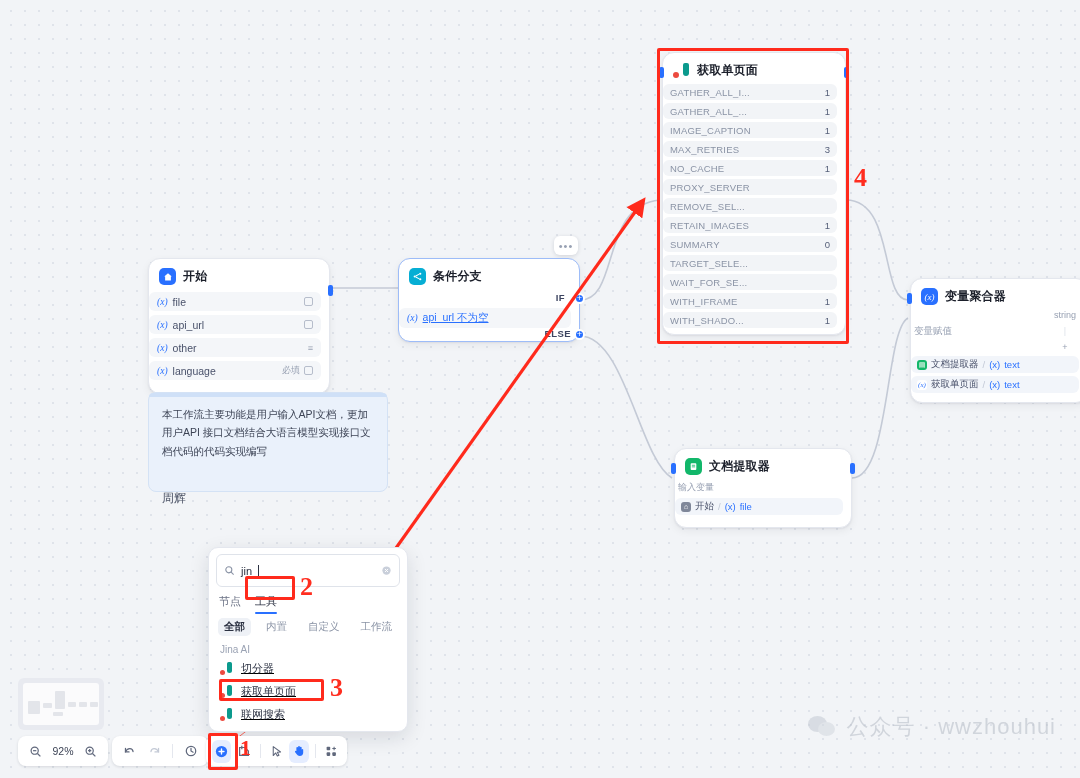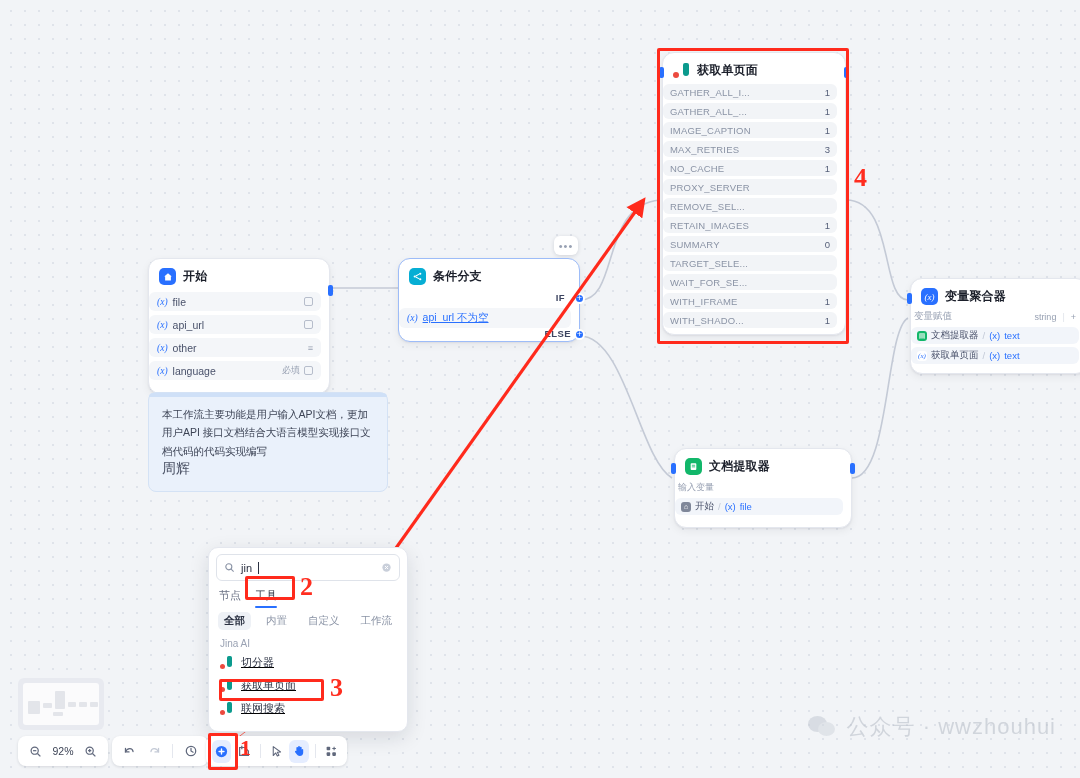--- a/index.html
+++ b/index.html
@@ -81,43 +81,43 @@
     color: #98a1b3; font-size: 11px; letter-spacing: 1px;
   }
 
   .note {
     position: absolute;
     background: #eaf1fb; border: 1px solid #d4e2f5; border-radius: 8px;
     padding: 12px 13px;
   }
   .note .bar { position: absolute; left: 0; right: 0; top: 0; height: 4px; background: #cfe0f7; border-radius: 8px 8px 0 0; }
   .note p { font-size: 10.5px; color: #3d4456; line-height: 1.75; }
-  .note .author { font-size: 14px; color: #4b5265; }
+  .note .author { font-size: 12px; color: #4b5265; margin-top: 30px; }
 
   
   .agg-sub { display: flex; align-items: center; justify-content: space-between; padding: 1px 3px 4px 3px; }
   .agg-sub .lbl { font-size: 9.5px; color: #98a1b3; }
-  .agg-sub .rt { font-size: 9px; color: #98a1b3; display: flex; align-items: center; gap: 6px; }
+  .agg-sub .rt { font-size: 9px; color: #98a1b3; display: flex; align-items: center; gap: 6px; flex-direction: column; }
   .agg-row {
     display: flex; align-items: center; gap: 4px;
     background: #f2f5fa; border-radius: 6px; height: 17px; padding: 0 6px; margin-bottom: 3px;
     font-size: 9.5px; color: #49516a;
   }
   .agg-row .sep { color: #c2c9d6; }
   .agg-row .txt { color: #2970ff; }
   .mini-ico { width: 10px; height: 10px; border-radius: 3px; display:inline-flex; align-items:center; justify-content:center; font-size:7px; color:#fff; }
 
   
   #search-panel {
     position: absolute; left: 208px; top: 547px; width: 200px; height: 185px;
     background: #fff; border: 1px solid #e4e7ee; border-radius: 10px;
     box-shadow: 0 6px 20px rgba(16,24,40,.12);
     overflow: hidden;
   }
-  .sbox { display: flex; align-items: center; gap: 6px; height: 27px; margin: 6px 7px 0 7px;
+  .sbox { display: flex; align-items: center; gap: 6px; height: 33px; margin: 6px 7px 0 7px;
           border: 1px solid #dfe3ea; border-radius: 6px; padding: 0 7px; background: #fff; }
   .sbox .q { font-size: 11px; color: #2b3142; }
   .caret { display: inline-block; width: 1px; height: 12px; background: #2b3142; }
   .tabs1 { display: flex; gap: 14px; padding: 7px 10px 0 10px; }
   .tab1 { font-size: 11px; color: #6b7285; padding-bottom: 5px; position: relative; }
   .tab1.active { color: #2b3142; }
   .tab1.active::after { content:''; position:absolute; left:0; right:0; bottom:0; height:2px; background:#2970ff; border-radius:2px; }
   .tabs2 { display: flex; gap: 9px; padding: 4px 9px 0 9px; }
   .tab2 { font-size: 10.5px; color: #8a93a5; padding: 2px 6px; border-radius: 5px; }
   .tab2.active { color: #2b3142; font-weight: bold; background: #eef1f6; }

